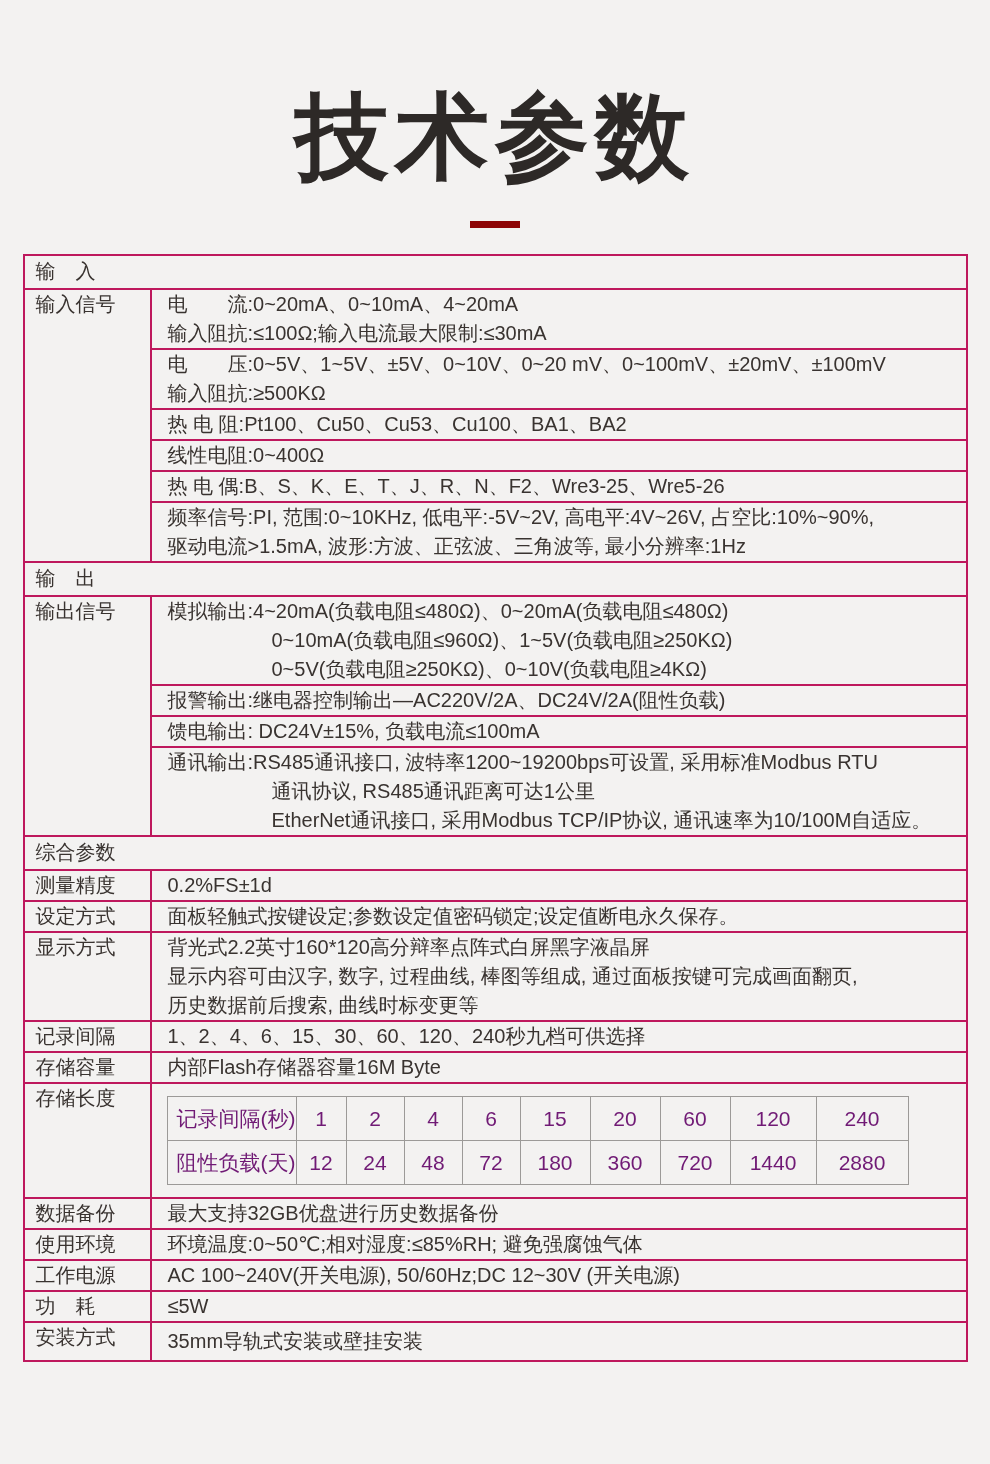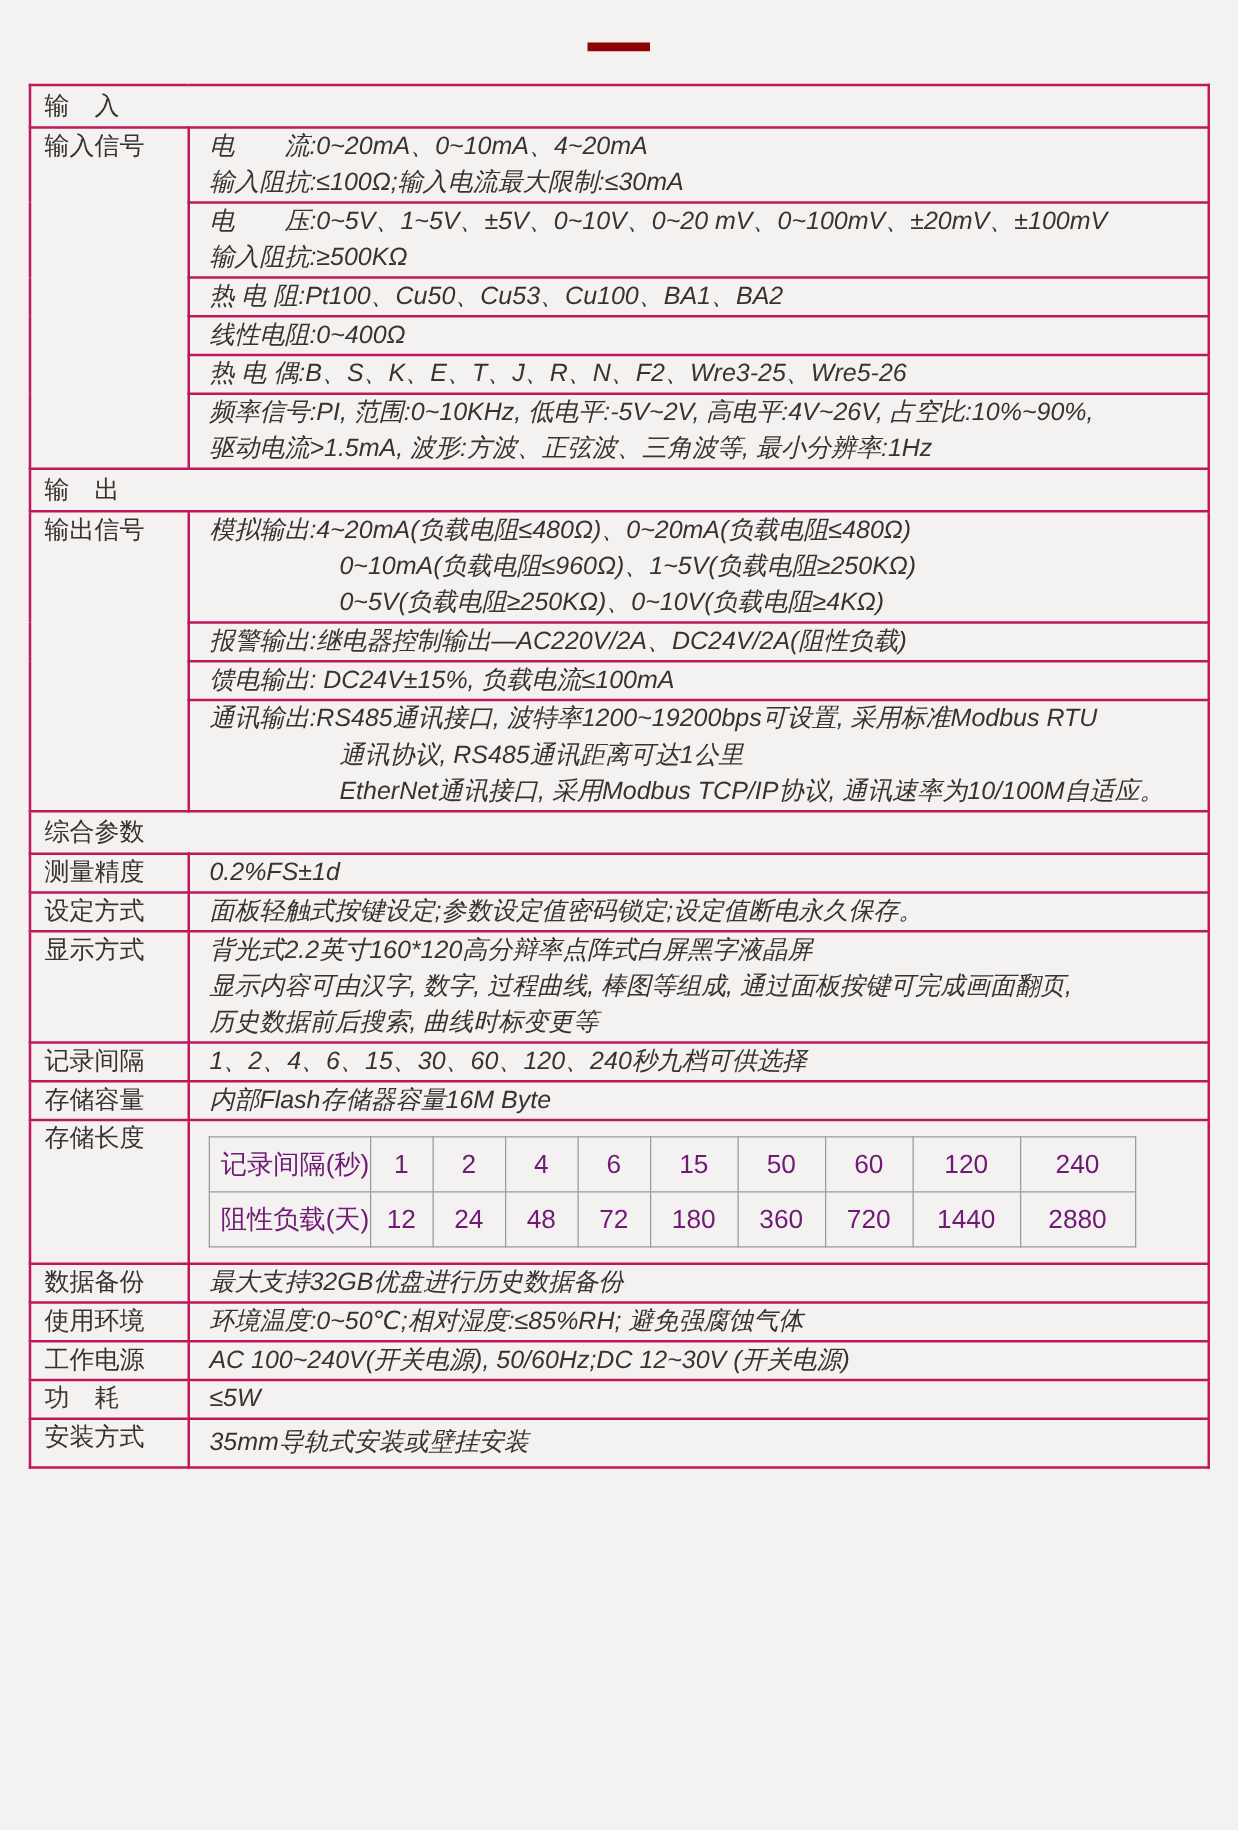--- a/index.html
+++ b/index.html
@@ -34,21 +34,21 @@
     font-size:20px;
     line-height:29px;
     padding:0 4px 0 16px;
     vertical-align:middle;
     overflow:hidden;
   }
   .spec td.lbl{padding-left:11px;vertical-align:top;}
   .spec tr.sec td{padding-left:11px;height:32px;}
   .spec tr.h1 td{height:29px;}
   .spec tr.tall td{height:37px;border-radius:18px;}
-  .ln{white-space:nowrap;font-style:italic;}
+  .ln{white-space:nowrap;}
   .ln.cont{padding-left:104px;}
 
   td.stor{padding:12px 14px 12px 15px;}
   table.inner{border-collapse:collapse;}
   .inner col.ic0{width:127px;}
   .inner col.ic1{width:50px;}
   .inner col.ic2{width:58px;}
   .inner col.ic3{width:58px;}
   .inner col.ic4{width:58px;}
   .inner col.ic5{width:70px;}
@@ -64,20 +64,21 @@
     padding:0;color:#701a75;
     white-space:nowrap;
   }
   .inner td.ih{text-align:left;padding-left:9px;}
 </style>
 </head>
 <body>
 
 <div class="page">
 
+  <h1 class="title">技术参数</h1>
   <div class="dash" style="background-color: rgb(142, 5, 6);"></div>
 
   <table class="spec">
     <colgroup>
         <col class="c1">
         <col>
       </colgroup>
     <tbody>
 
       <tr class="sec">
@@ -200,21 +201,21 @@
                 <col class="ic9">
             </colgroup>
             <tbody>
               <tr>
                 <td class="ih">记录间隔(秒)</td>
                 <td>1</td>
                 <td>2</td>
                 <td>4</td>
                 <td>6</td>
                 <td>15</td>
-                <td>50</td>
+                <td>20</td>
                 <td>60</td>
                 <td>120</td>
                 <td>240</td>
               </tr>
               <tr>
                 <td class="ih">阻性负载(天)</td>
                 <td>12</td>
                 <td>24</td>
                 <td>48</td>
                 <td>72</td>

